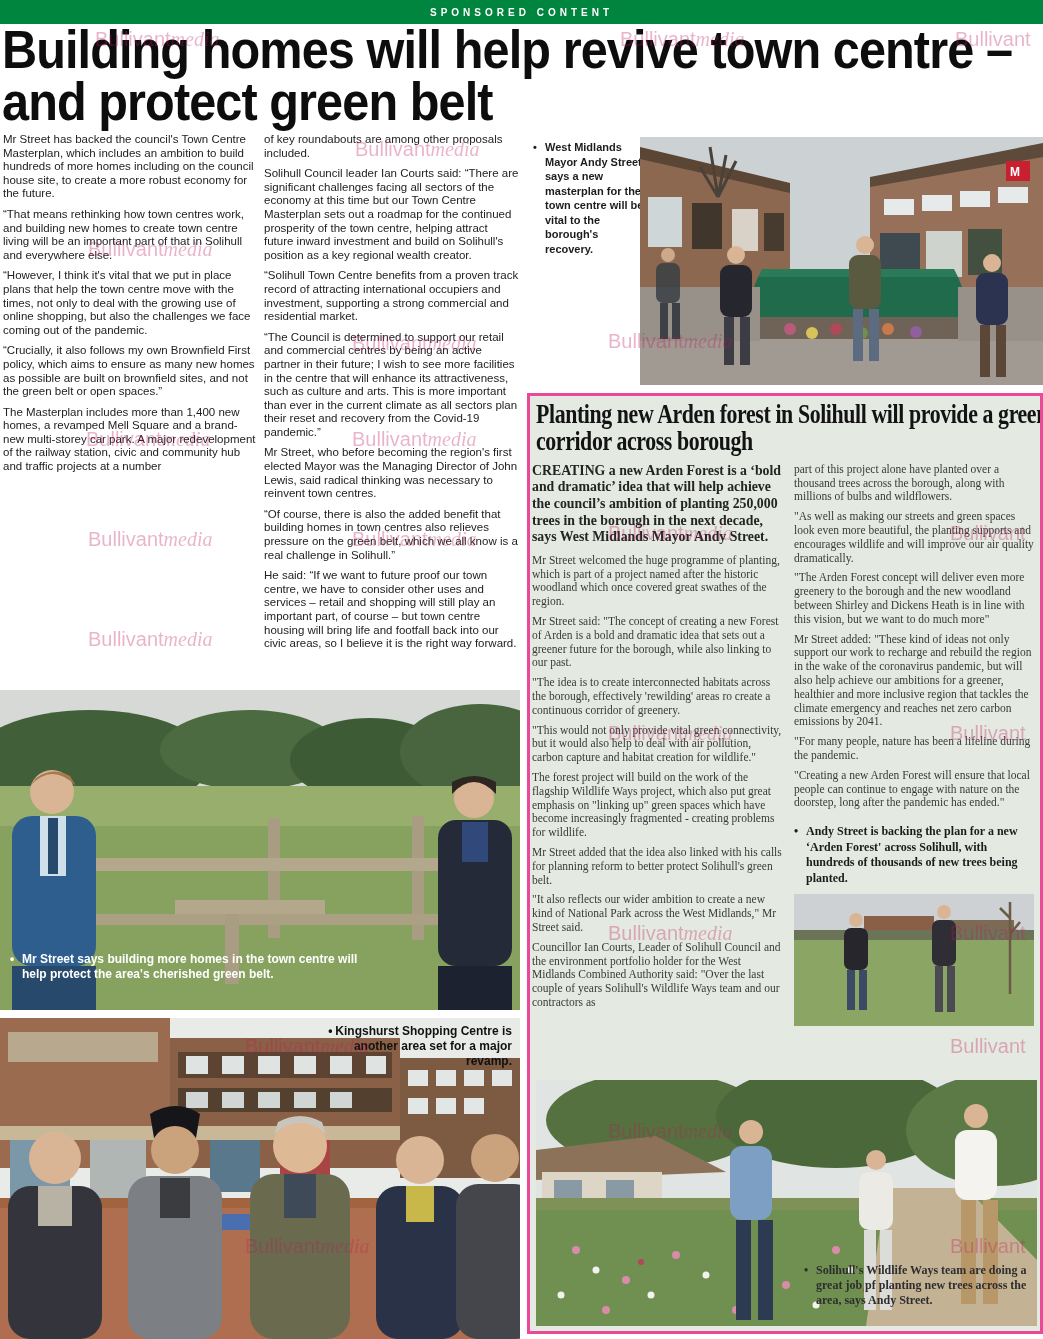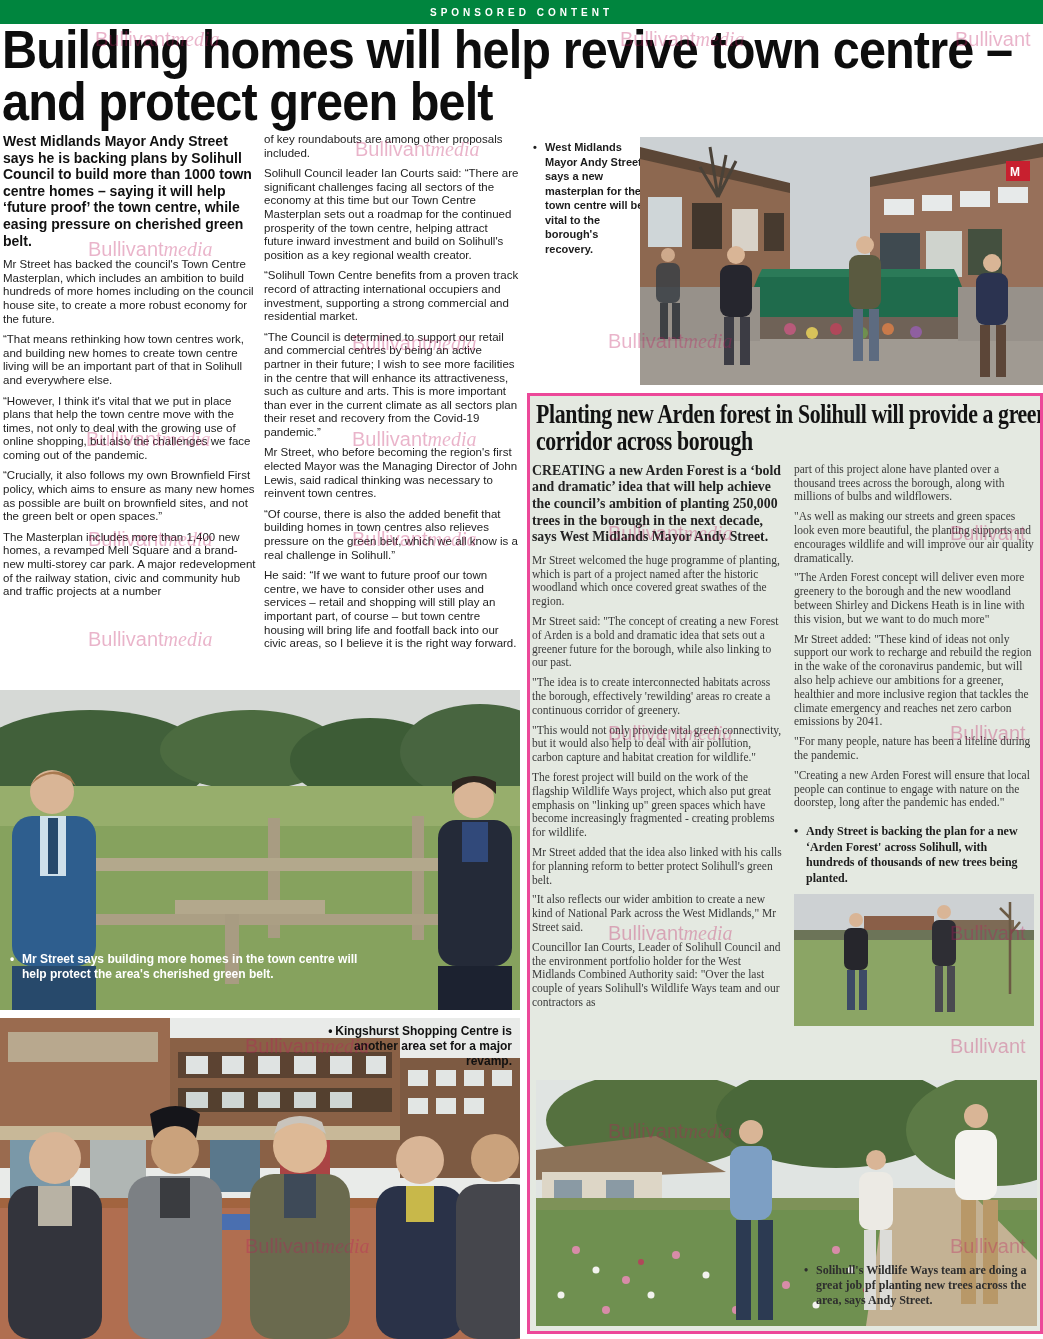--- a/index.html
+++ b/index.html
@@ -58,21 +58,20 @@
 </head>
 <body>
 
 <div class="topbar">
   <span>SPONSORED CONTENT</span>
 </div>
 
 <h1 class="headline" style="margin:0">Building homes will help revive town centre – and protect green belt</h1>
 
 <div class="col col1">
-  <p class="intro">West Midlands Mayor Andy Street says he is backing plans by Solihull Council to build more than 1000 town centre homes – saying it will help ‘future proof’ the town centre, while easing pressure on cherished green belt.</p>
   <div>
       <p class="para">Mr Street has backed the council's Town Centre Masterplan, which includes an ambition to build hundreds of more homes including on the council house site, to create a more robust economy for the future.</p>
       <p class="para">“That means rethinking how town centres work, and building new homes to create town centre living will be an important part of that in Solihull and everywhere else.</p>
       <p class="para">“However, I think it's vital that we put in place plans that help the town centre move with the times, not only to deal with the growing use of online shopping, but also the challenges we face coming out of the pandemic.</p>
       <p class="para">“Crucially, it also follows my own Brownfield First policy, which aims to ensure as many new homes as possible are built on brownfield sites, and not the green belt or open spaces.”</p>
       <p class="para">The Masterplan includes more than 1,400 new homes, a revamped Mell Square and a brand-new multi-storey car park. A major redevelopment of the railway station, civic and community hub and traffic projects at a number</p>
     </div>
 </div>
 
 <div class="col col2">

